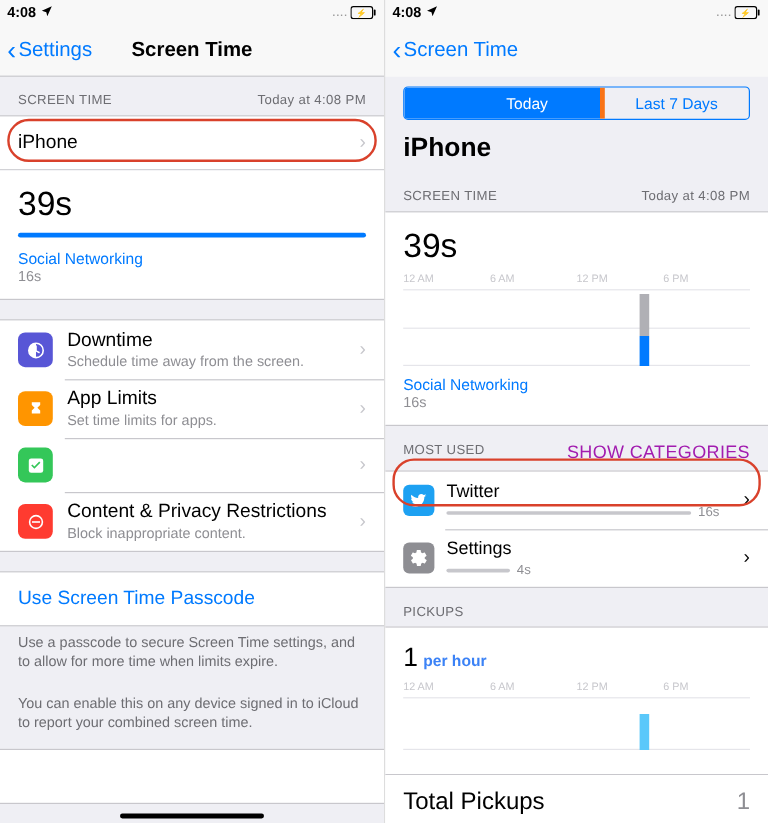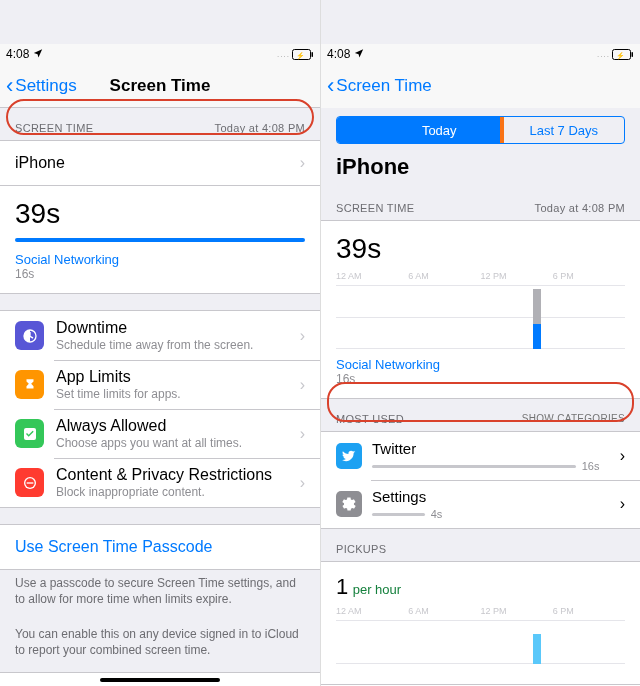--- a/index.html
+++ b/index.html
@@ -1,37 +1,37 @@
 <!DOCTYPE html>
 <html><head>
 <meta charset="utf-8">
 <style>
 * { margin: 0; padding: 0; box-sizing: border-box; font-family: -apple-system, BlinkMacSystemFont, "Segoe UI", Helvetica, Arial, sans-serif; -webkit-font-smoothing: antialiased; }
 body { background: #fff; width: 640px; height: 686px; display: flex; overflow: hidden; }
 .phone { width: 320px; height: 686px; background: #efeff4; position: relative; overflow: hidden; }
 .phone + .phone { border-left: 1px solid #ddd; }
 
 
-.status-bar { height: 20px; background: #f8f8f8; display: flex; align-items: center; justify-content: space-between; padding: 0 6px; font-size: 12px; font-weight: 400; margin-top: 44px; }
+.status-bar { height: 20px; background: #f8f8f8; display: flex; align-items: center; justify-content: space-between; padding: 0 6px; font-size: 12px; font-weight: 700; }
 .status-left { display: flex; align-items: center; gap: 4px; }
 .status-right { display: flex; align-items: center; gap: 2px; color: #000; }
 .dots { letter-spacing: 1px; font-size: 8px; color: #999; }
 .battery { display: inline-flex; align-items: center; }
 .loc-icon svg { width: 10px; height: 10px; }
 
 
 .nav { height: 44px; background: #f8f8f8; border-bottom: 1px solid #c8c7cc; display: flex; align-items: center; position: relative; }
 .nav-back { color: #007aff; font-size: 17px; display: flex; align-items: center; padding-left: 6px; }
 .nav-back .chev { font-size: 22px; margin-right: 2px; line-height: 1; }
 .nav-title { position: absolute; left: 0; right: 0; text-align: center; font-size: 17px; font-weight: 600; pointer-events: none; }
 
 
 .sec-header { display: flex; justify-content: space-between; font-size: 11px; color: #6d6d72; padding: 14px 15px 6px; text-transform: uppercase; letter-spacing: 0.3px; }
 .sec-header .right { text-transform: none; }
-.sec-header .link { color: #737373; text-transform: none; font-size: 10px; text-align: right; }
+.sec-header .link { color: #a21caf; text-transform: none; font-size: 15px; text-align: right; }
 
 
 .cell-group { background: #fff; border-top: 1px solid #c8c7cc; border-bottom: 1px solid #c8c7cc; }
 .cell { display: flex; align-items: center; min-height: 44px; padding: 8px 15px; position: relative; }
 .cell + .cell::before { content: ""; position: absolute; top: 0; left: 15px; right: 0; height: 1px; background: #c8c7cc; }
 .cell.icon-cell + .cell.icon-cell::before { left: 54px; }
 .cell .chev-r { margin-left: auto; color: #c7c7cc; font-size: 16px; }
 .cell-title { font-size: 16px; color: #000; }
 .cell-sub { font-size: 12px; color: #8e8e93; margin-top: 1px; }
 .cell-text-col { display: flex; flex-direction: column; }
@@ -84,21 +84,21 @@
 .mu-row { display: flex; align-items: center; padding: 8px 15px; position: relative; }
 .mu-row + .mu-row::before { content:""; position:absolute; top:0; left:50px; right:0; height:1px; background:#c8c7cc; }
 .mu-bar-wrap { flex: 1; display: flex; flex-direction: column; margin-right: 8px; }
 .mu-name { font-size: 15px; margin-bottom: 3px; }
 .mu-bar-row { display: flex; align-items: center; gap: 6px; }
 .mu-bar { height: 3px; background: #c7c7cc; border-radius: 2px; }
 .mu-time { font-size: 11px; color: #8e8e93; }
 
 
 .pickup-big { font-size: 22px; font-weight: 400; }
-.pickup-unit { font-size: 13px; color: #15803d; }
+.pickup-unit { font-size: 13px; color: #3b82f6; font-weight: bold; }
 .pk-row { display: flex; justify-content: space-between; padding: 11px 15px; font-size: 20px; background: #fff; position: relative; }
 .pk-row + .pk-row::before { content:""; position:absolute; top:0; left:15px; right:0; height:1px; background:#c8c7cc; }
 .pk-val { color: #8e8e93; }
 
 
 .home-ind { position: absolute; bottom: 4px; left: 50%; transform: translateX(-50%); width: 120px; height: 4px; background: #000; border-radius: 2px; }
 </style>
 </head>
 <body>
 
@@ -178,24 +178,20 @@
           <span class="cell-sub">Set time limits for apps.</span>
         </div>
       <span class="chev-r">›</span>
     </div>
     <div class="cell icon-cell">
       <div class="app-icon ic-always">
           <svg width="16" height="16" viewBox="0 0 24 24">
             <rect x="3" y="3" width="18" height="18" rx="3" fill="#fff"></rect>
             <path fill="#34c759" d="M10 16l-4-4 1.5-1.5L10 13l6-6L17.5 8.5z"></path>
           </svg>
-        </div>
-      <div class="cell-text-col">
-          <span class="cell-title">Always Allowed</span>
-          <span class="cell-sub">Choose apps you want at all times.</span>
         </div>
       <span class="chev-r">›</span>
     </div>
     <div class="cell icon-cell">
       <div class="app-icon ic-content">
           <svg width="16" height="16" viewBox="0 0 24 24">
             <circle cx="12" cy="12" r="9" fill="#fff"></circle>
             <circle cx="12" cy="12" r="7" fill="#ff3b30"></circle>
             <rect x="7" y="11" width="10" height="2" fill="#fff"></rect>
           </svg>

